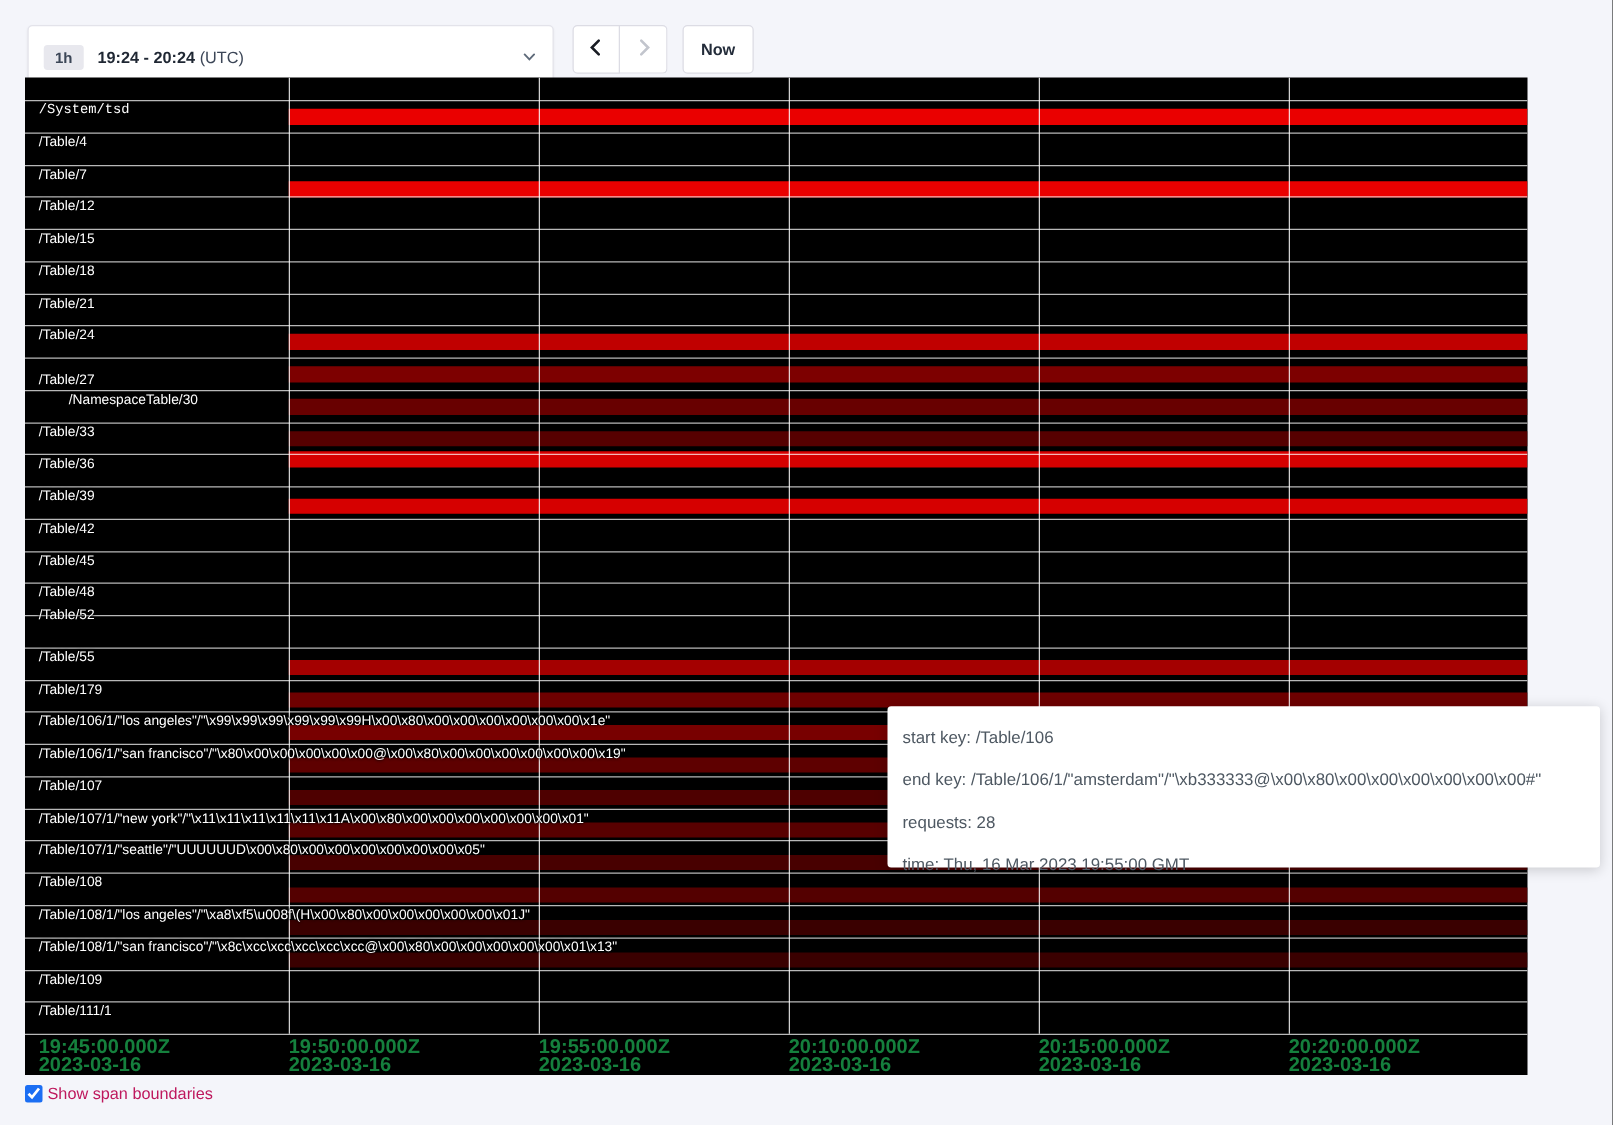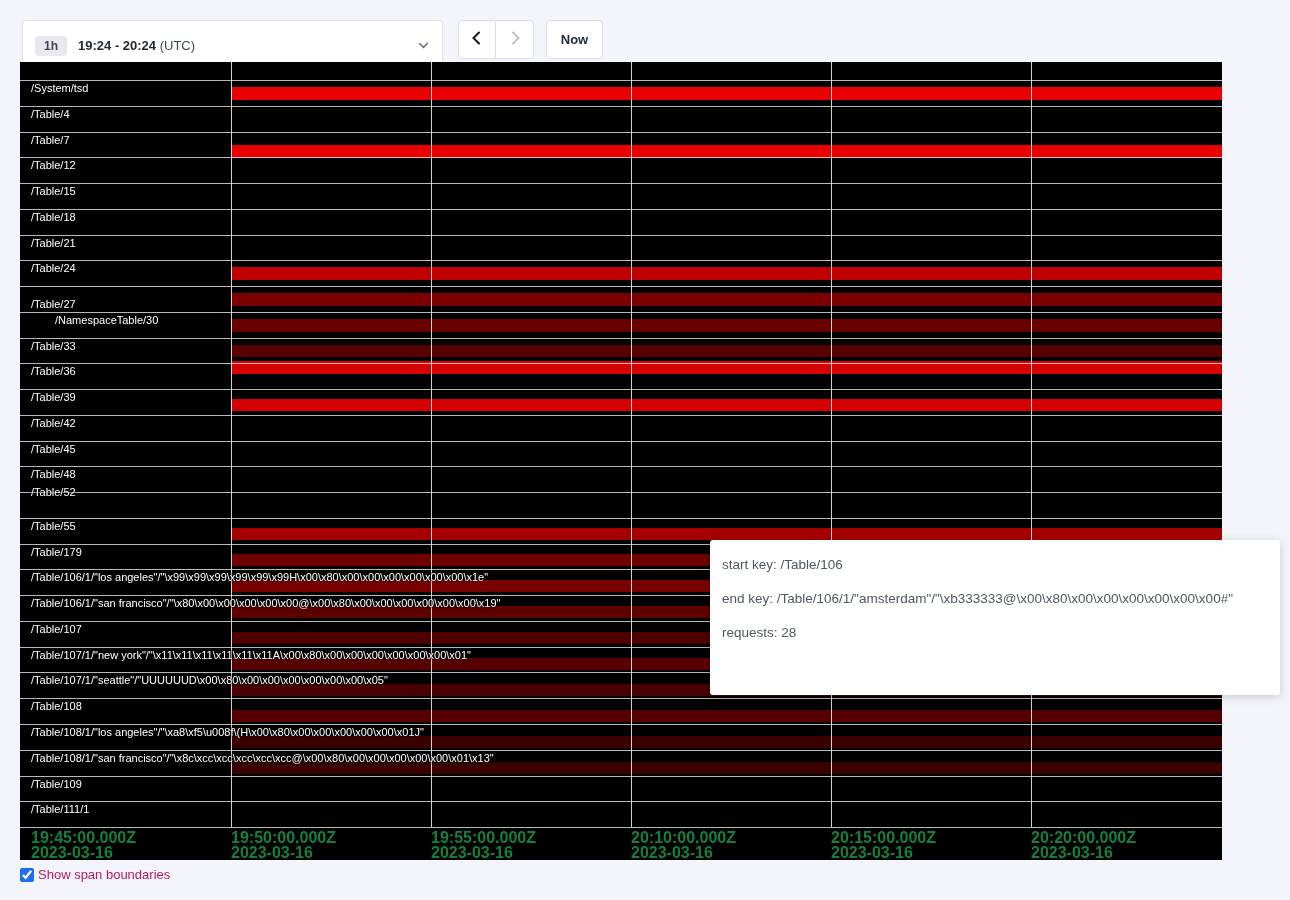--- a/index.html
+++ b/index.html
@@ -48,21 +48,21 @@
   .hline { position:absolute; left:0; width:100%; height:1px; background:rgba(255,255,255,.72); }
   .vline { position:absolute; top:0; width:1px; background:rgba(255,255,255,.82); }
   .span-label {
     position:absolute; left:11px; color:#fff; font-size:11px; line-height:12px;
     white-space:nowrap; text-shadow:0 0 2px #000, 0 0 3px #000;
   }
   .axis-label { position:absolute; color:#15803d; font-size:16px; font-weight:700; line-height:15px; }
 
   
   .tooltip {
-    position:absolute; left:710px; top:540px; width:570px; height:155px;
+    position:absolute; left:710px; top:565px; width:570px; height:129px;
     background:#fff; border-radius:3px; box-shadow:0 2px 10px rgba(0,0,0,.18);
     padding:16px 12px; z-index:5;
   }
   .tip-line { font-size:13.5px; color:#4e5862; margin-bottom:17px; line-height:17px; white-space:nowrap; }
 
   
   .footer { position:absolute; left:20px; top:867px; display:flex; align-items:center; }
   .footer input { width:14px; height:14px; accent-color:#1b6ef3; margin-right:4px; cursor:pointer; }
   .footer label { font-size:13px; color:#be185d; }
 </style>
@@ -145,21 +145,21 @@
     <div class="hline" style="top: 662px;"></div>
     <div class="hline" style="top: 688px;"></div>
     <div class="hline" style="top: 714px;"></div>
     <div class="hline" style="top: 739px;"></div>
     <div class="hline" style="top: 765px;"></div>
     <div class="vline" style="left: 211px; height: 765px;"></div>
     <div class="vline" style="left: 411px; height: 765px;"></div>
     <div class="vline" style="left: 611px; height: 765px;"></div>
     <div class="vline" style="left: 811px; height: 765px;"></div>
     <div class="vline" style="left: 1011px; height: 765px;"></div>
-    <div class="span-label" style="top: 20px;">/System/tsd</div>
+    <div class="span-label" style="top: 20px; font-family: Liberation Mono, monospace;">/System/tsd</div>
     <div class="span-label" style="top: 46px;">/Table/4</div>
     <div class="span-label" style="top: 72px;">/Table/7</div>
     <div class="span-label" style="top: 97px;">/Table/12</div>
     <div class="span-label" style="top: 123px;">/Table/15</div>
     <div class="span-label" style="top: 149px;">/Table/18</div>
     <div class="span-label" style="top: 175px;">/Table/21</div>
     <div class="span-label" style="top: 200px;">/Table/24</div>
     <div class="span-label" style="top: 236px;">/Table/27</div>
     <div class="span-label" style="top: 252px; margin-left: 24px;">/NamespaceTable/30</div>
     <div class="span-label" style="top: 278px;">/Table/33</div>
@@ -204,18 +204,19 @@
     <div class="axis-label" style="left: 1011px; top: 768px;">
       <div>20:20:00.000Z</div>
       <div>2023-03-16</div>
     </div>
   </div>
 
 <div class="tooltip">
   <div class="tip-line">start key: /Table/106</div>
   <div class="tip-line">end key: /Table/106/1/"amsterdam"/"\xb333333@\x00\x80\x00\x00\x00\x00\x00\x00#"</div>
   <div class="tip-line">requests: 28</div>
+  <div class="tip-line">time: Thu, 16 Mar 2023 19:55:00 GMT</div>
 </div>
 
 <div class="footer">
   <input type="checkbox" id="spanBoundaries" checked="" style="">
   <label for="spanBoundaries">Show span boundaries</label>
 </div>
 
 </body></html>

